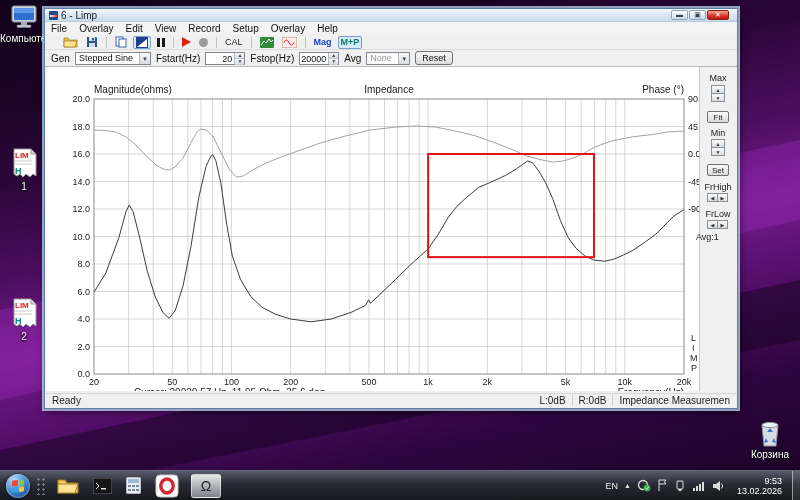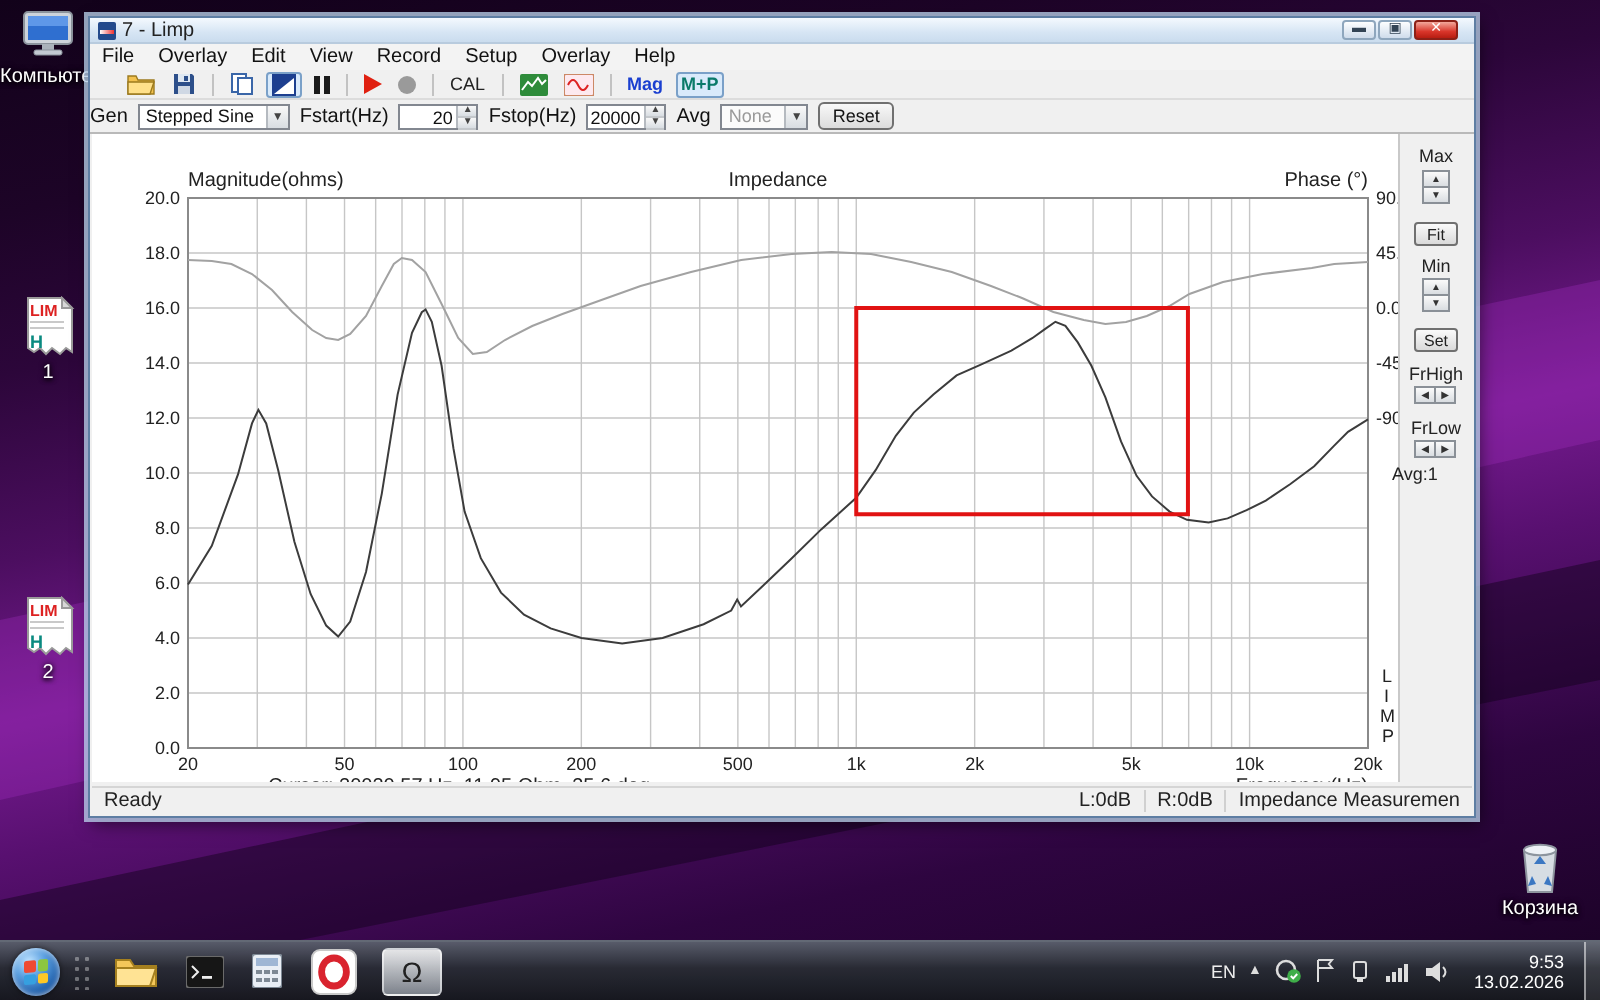--- a/index.html
+++ b/index.html
@@ -40,21 +40,21 @@
   .tbtn.pressed { border:1px solid #7aa0c8; background:#d9eafb; border-radius:2px; }
   .tbtn svg { display:block; }
   .txt-ico { font-size:9px; color:#222; }
   .mag-txt { font-size:9px; font-weight:bold; color:#1a3fd0; }
   .mp-txt  { font-size:9px; font-weight:bold; color:#0a7a6a; }
   .play-tri { width:0; height:0; border-left:9px solid #e02010; border-top:5px solid transparent; border-bottom:5px solid transparent; }
   .rec-dot { width:9px; height:9px; border-radius:50%; background:#9a9a9a; }
   .pause-ico { display:flex; gap:2px; } .pause-ico i { width:3px; height:9px; background:#1a1a1a; }
 
   .genrow { position:absolute; left:0; top:41px; right:0; height:17px; background:#f0f0f0;
-            border-bottom:1px solid #b9b9b9; display:flex; align-items:center; gap:5px; font-size:10px; color:#111; }
+            border-bottom:1px solid #b9b9b9; display:flex; align-items:center; gap:5px; padding-left:6px; font-size:10px; color:#111; }
   .combo { height:13px; background:#fff; border:1px solid #828790; display:flex; align-items:center; font-size:9px; }
   .combo .val { padding:0 3px; white-space:nowrap; }
   .combo .arr { width:11px; height:100%; background:linear-gradient(#f8f8f8,#d8dde2); border-left:1px solid #b5bac0;
                 font-size:6px; line-height:12px; text-align:center; color:#444; }
   .combo.disabled .val { color:#9a9a9a; } .combo.disabled { background:#fbfbfb; }
   .spin { height:13px; background:#fff; border:1px solid #828790; display:flex; align-items:stretch; font-size:9px; }
   .spin .val { width:28px; text-align:right; padding:1px 2px 0 0; }
   .spin .ud { width:10px; display:flex; flex-direction:column; border-left:1px solid #b5bac0; }
   .spin .ud b { flex:1; font-size:5px; line-height:5px; text-align:center; color:#444;
                 background:linear-gradient(#f8f8f8,#d8dde2); border-bottom:1px solid #c4c8cc; font-weight:normal; }
@@ -152,21 +152,21 @@
     <path d="M5 7h16l-2 21H7z" fill="#d7dde3" stroke="#8d959e"></path>
     <ellipse cx="13" cy="7" rx="8" ry="2.6" fill="#eef2f6" stroke="#8d959e"></ellipse>
     <path d="M10 14l3-4 3 4zM9 20l2 4-4 1zM17 20l-2 4 4 1z" fill="#3b77c2"></path>
   </svg>
   <div class="lbl">Корзина</div>
 </div>
 
 <div class="win">
   <div class="titlebar">
     <span class="title-icon"></span>
-    <span>7 - Limp</span>
+    <span>6 - Limp</span>
     <span class="winbtns">
       <span class="wbtn">▬</span>
       <span class="wbtn">▣</span>
       <span class="wbtn close">✕</span>
     </span>
   </div>
 
   <div class="menubar">
     <span>File</span>
     <span>Overlay</span>

